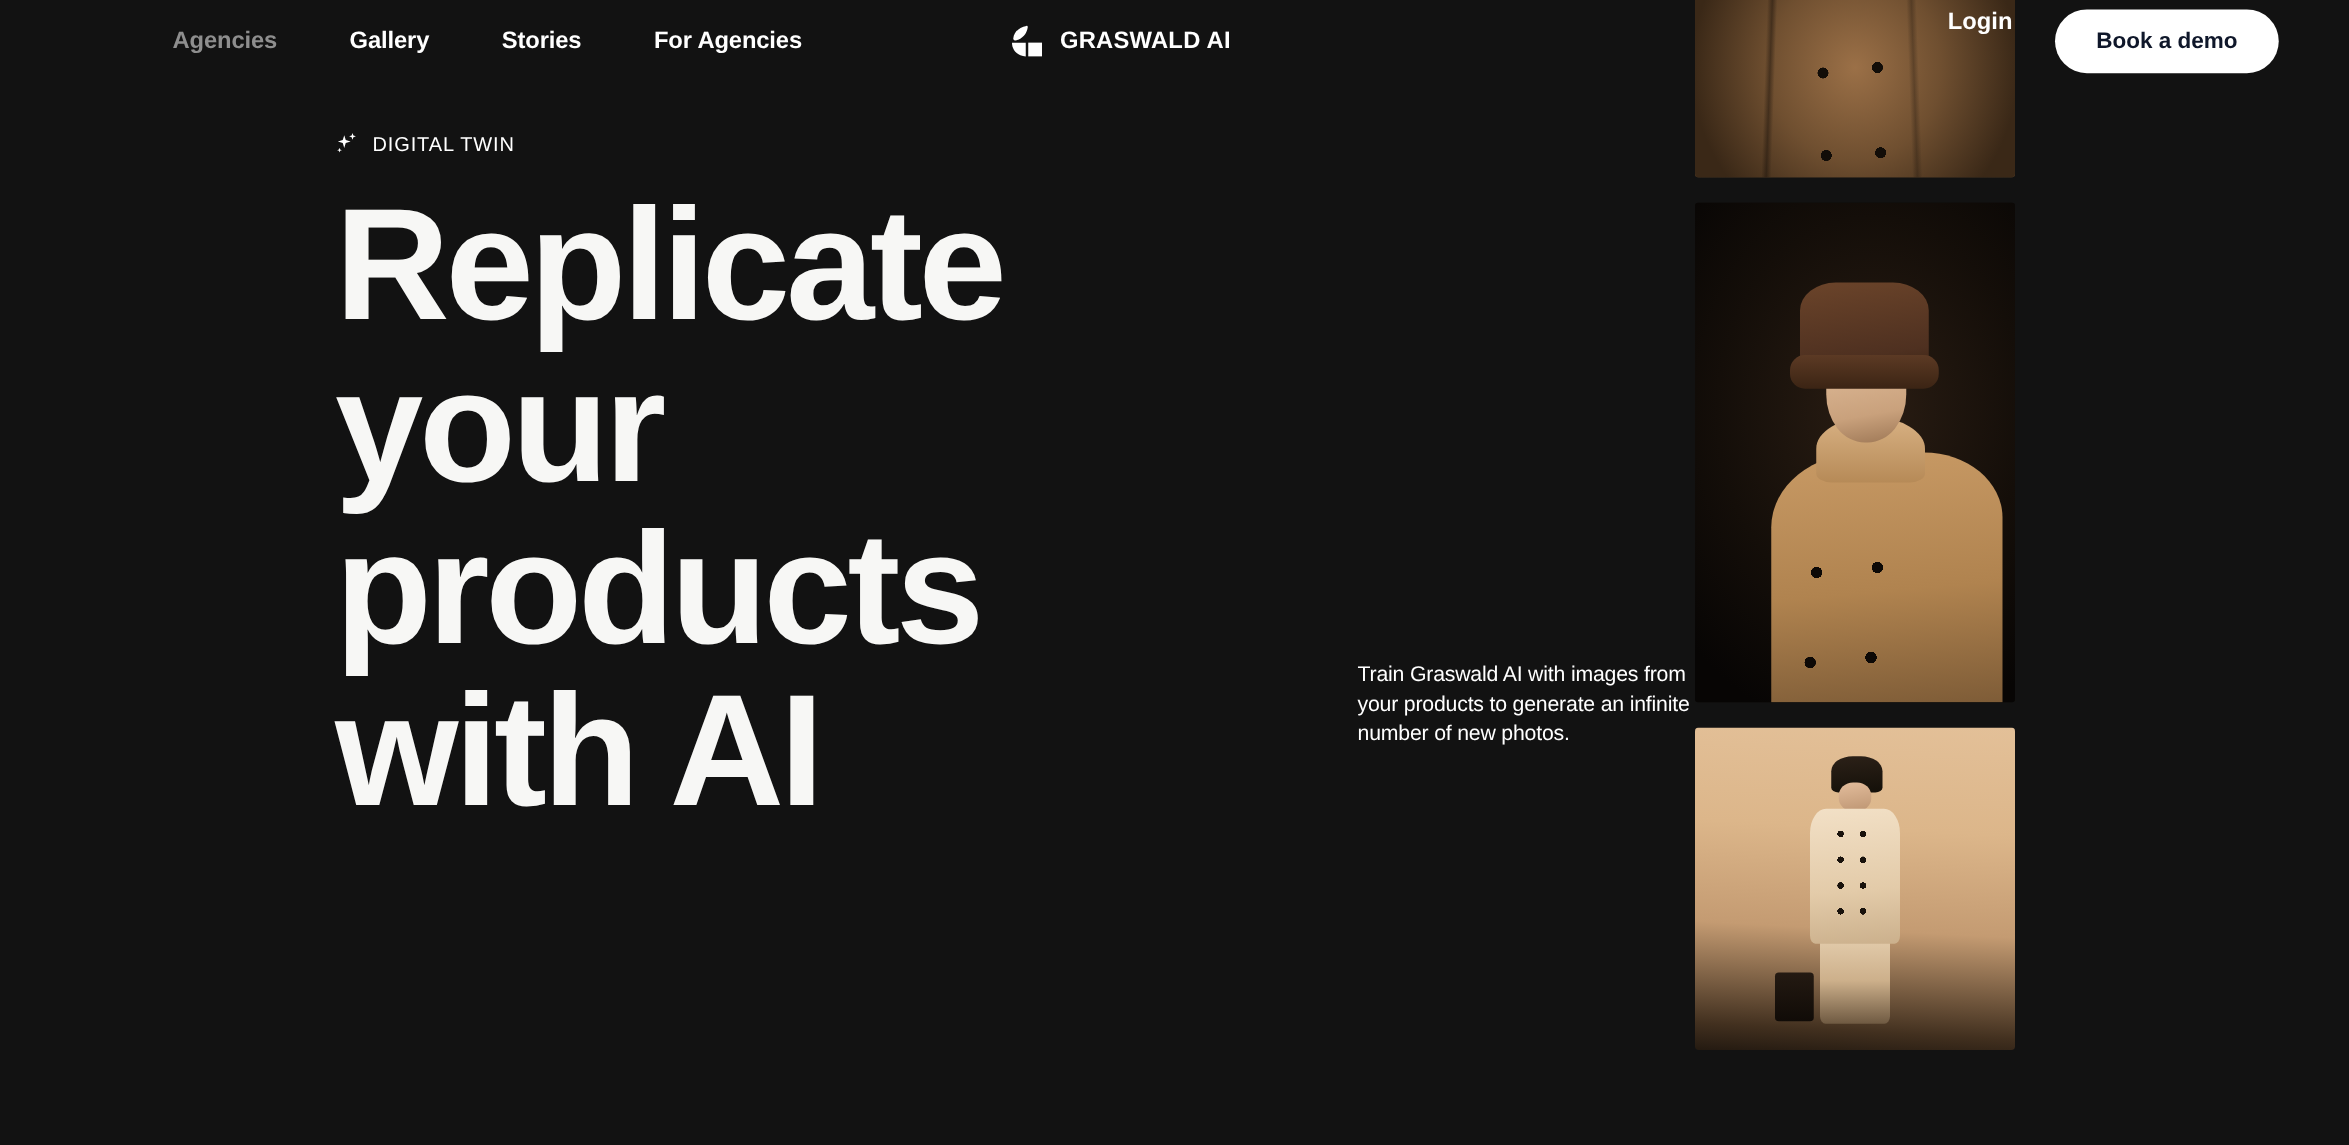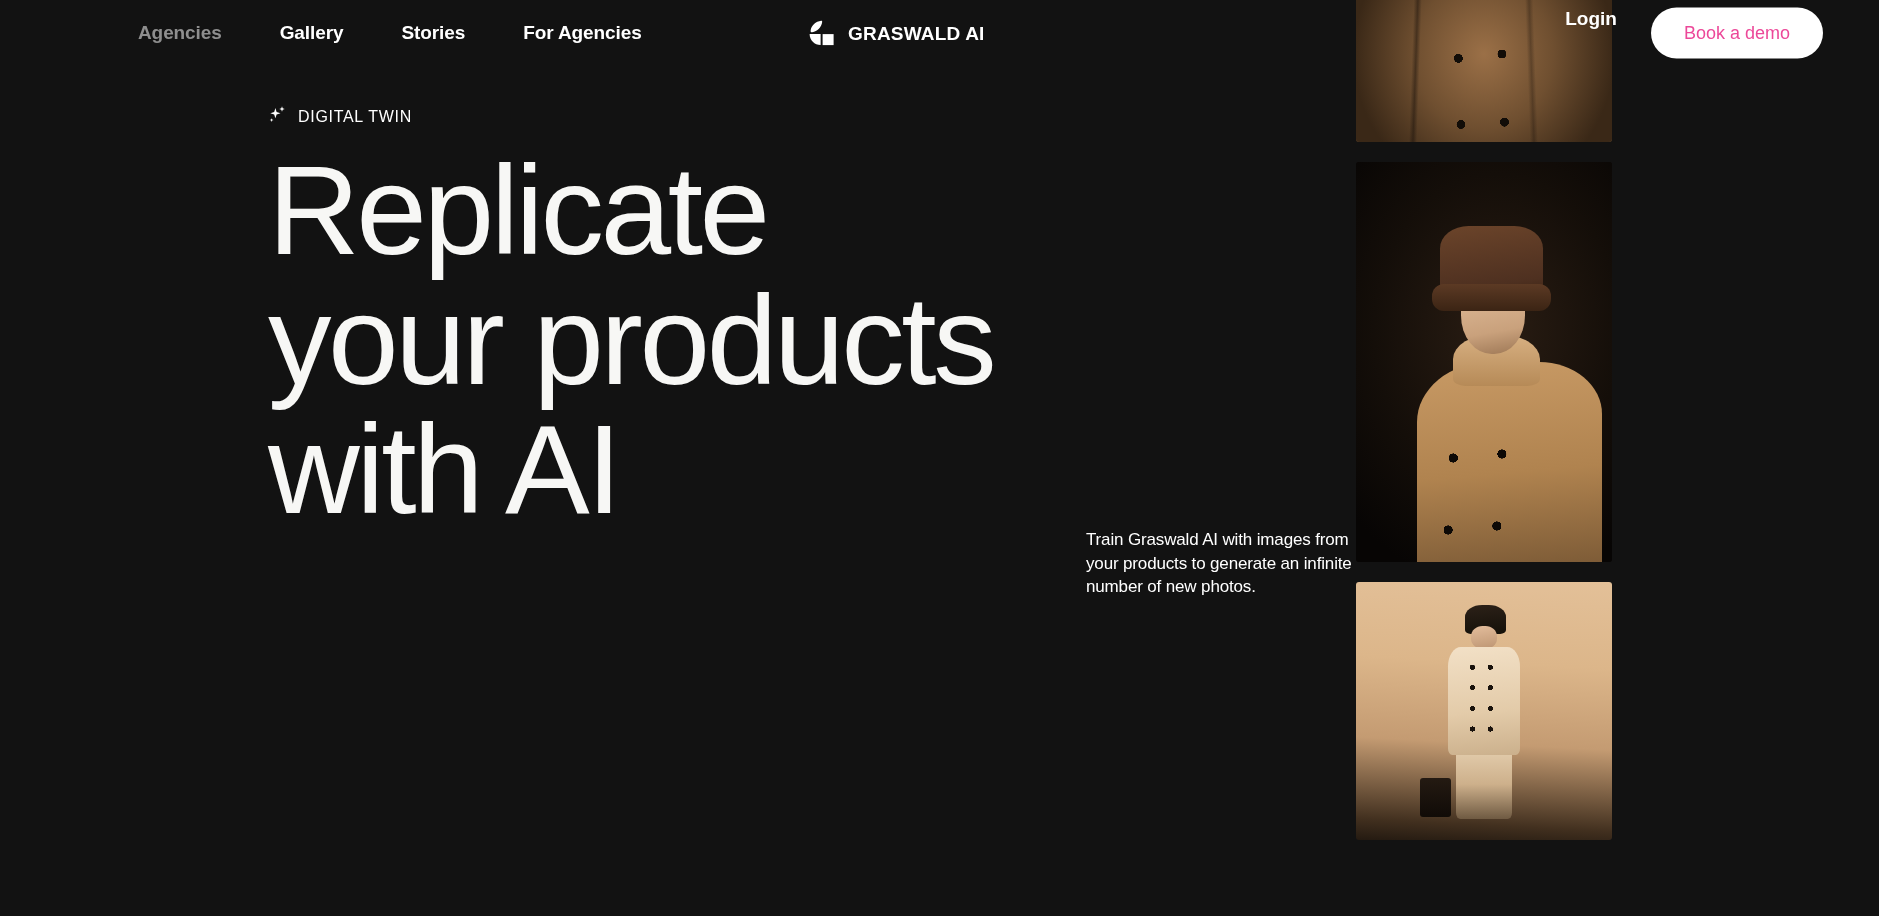--- a/index.html
+++ b/index.html
@@ -33,36 +33,36 @@
     font-size:19px; font-weight:700; color:#ffffff; letter-spacing:0.2px;
     white-space:nowrap;
   }
 
   .nav-right {
     position:absolute; right:56px; top:50%; transform:translateY(-50%);
     display:flex; gap:34px;
   }
   .login-link { font-size:19px; font-weight:600; color:#ffffff; cursor:pointer; }
   .demo-btn {
-    background:#ffffff; color:#ec4899;
-    font-size:18px; font-weight:400;
+    background:#ffffff; color:#0f172a;
+    font-size:18px; font-weight:700;
     border:none; border-radius:999px;
     padding:15px 33px; cursor:pointer; white-space:nowrap;
     font-family:"Liberation Sans", sans-serif;
   }
 
   
   .hero-left { position:absolute; left:268px; top:105px; z-index:20; }
   .eyebrow { display:flex; align-items:center; gap:11px; margin-bottom:18px; }
   .eyebrow-label {
     font-size:16px; font-weight:400; color:#ffffff;
     letter-spacing:0.7px; text-transform:uppercase;
   }
   .headline {
-    font-size:127px; line-height:1.02; font-weight:400;
+    font-size:127px; line-height:1.02; font-weight:700;
     color:#f7f7f5; letter-spacing:-3.4px;
     max-width:760px; margin-top:6px;
   }
 
   
   .media-col {
     position:absolute; left:1356px; top:-78px; width:256px; z-index:5;
   }
   .media-tile { width:256px; border-radius:3px; overflow:hidden; position:relative; }
   .media-tile.t1 { height:220px; margin-bottom:20px; }

